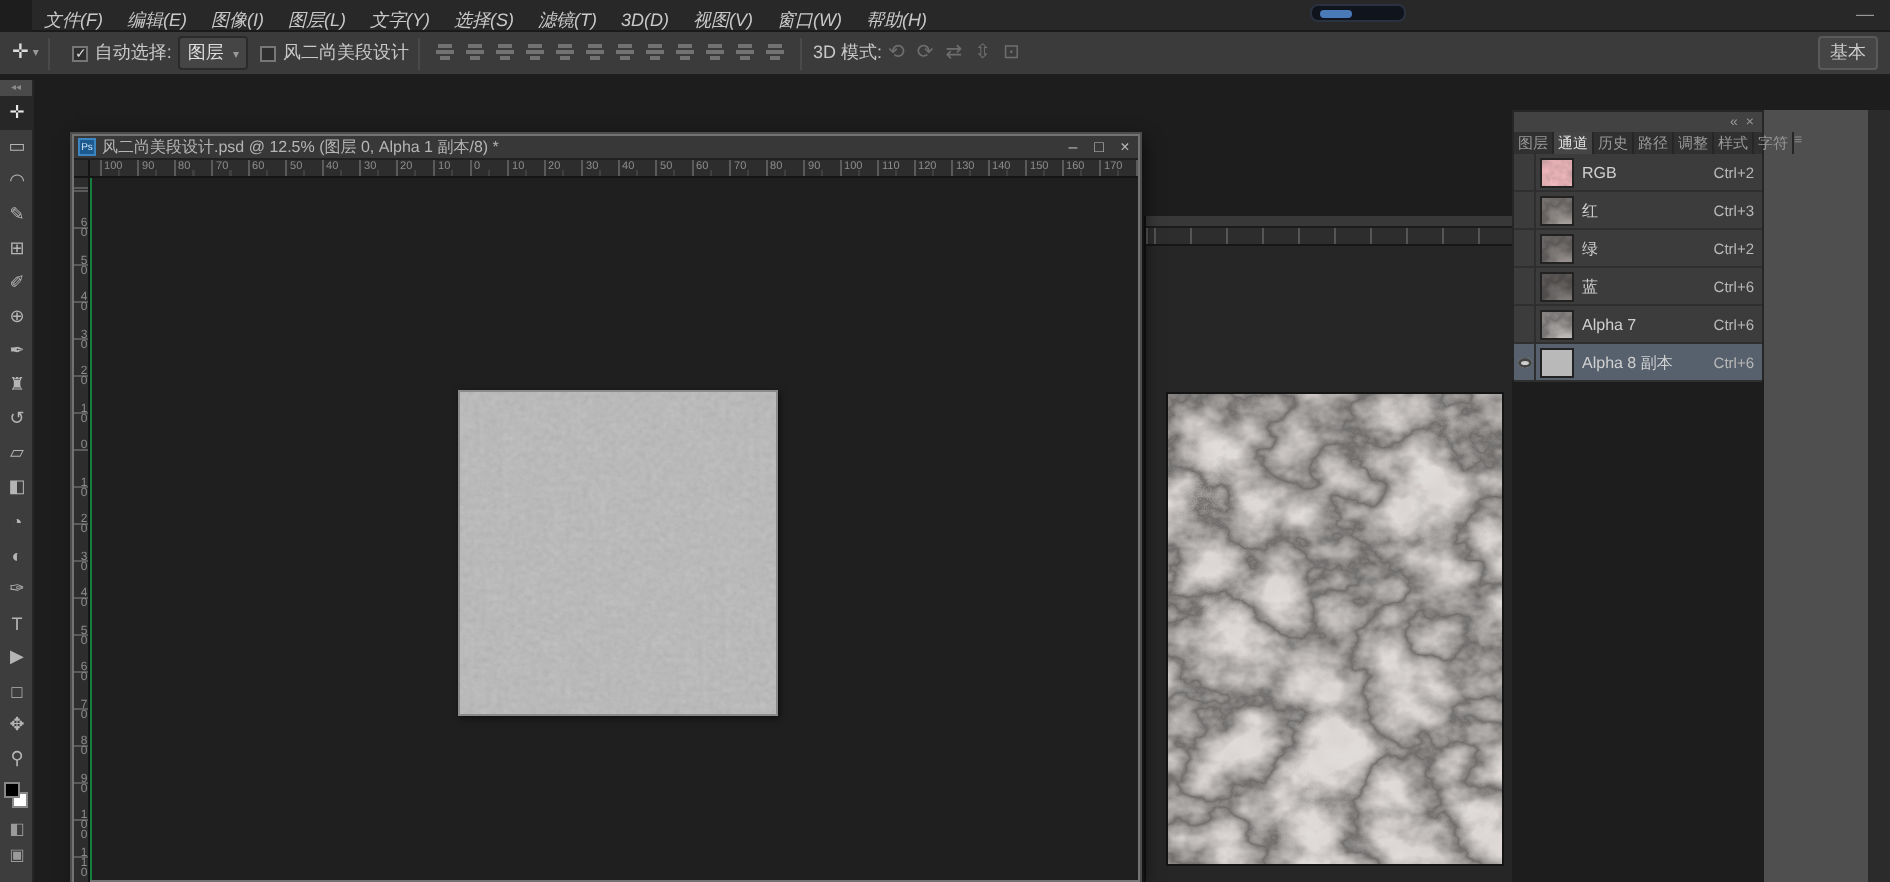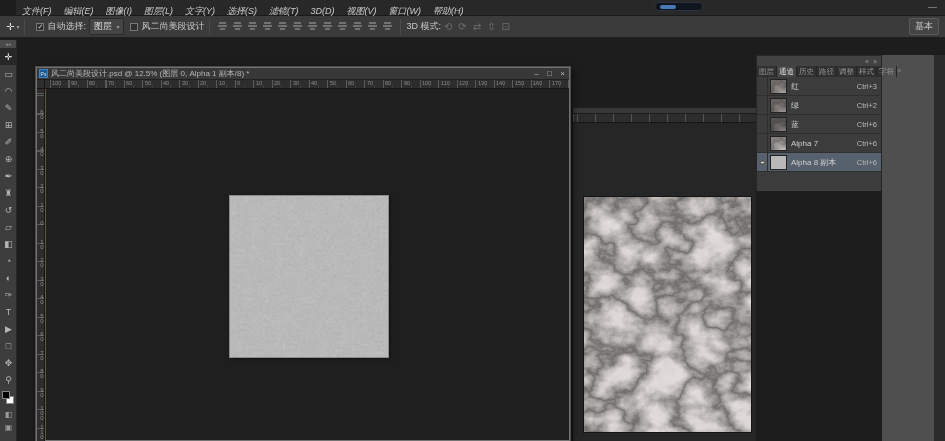--- a/index.html
+++ b/index.html
@@ -289,20 +289,29 @@
       <span class="ptab">路径</span>
       <span class="ptab">调整</span>
       <span class="ptab">样式</span>
       <span class="ptab">字符</span>
       <span id="ptab-menu">≡</span>
     </div>
   <div id="ch-rows" class="abs">
       <div class="ch-row">
         <div class="eye-well"></div>
         <svg width="15" height="13" class="ch-thumb">
+          <rect width="15" height="13" fill="#b0726f"></rect>
+          <rect width="15" height="13" filter="url(#f-rgbthumb)"></rect>
+        </svg>
+        <span class="ch-name">RGB</span>
+        <span class="ch-key">Ctrl+2</span>
+      </div>
+      <div class="ch-row">
+        <div class="eye-well"></div>
+        <svg width="15" height="13" class="ch-thumb">
           <rect width="15" height="13" fill="#b9b2ae"></rect>
           <rect width="15" height="13" filter="url(#f-veins)" style="mix-blend-mode:multiply" opacity="0.8"></rect>
         </svg>
         <span class="ch-name">红</span>
         <span class="ch-key">Ctrl+3</span>
       </div>
       <div class="ch-row">
         <div class="eye-well"></div>
         <svg width="15" height="13" class="ch-thumb">
           <rect width="15" height="13" fill="#a8a29f"></rect>

